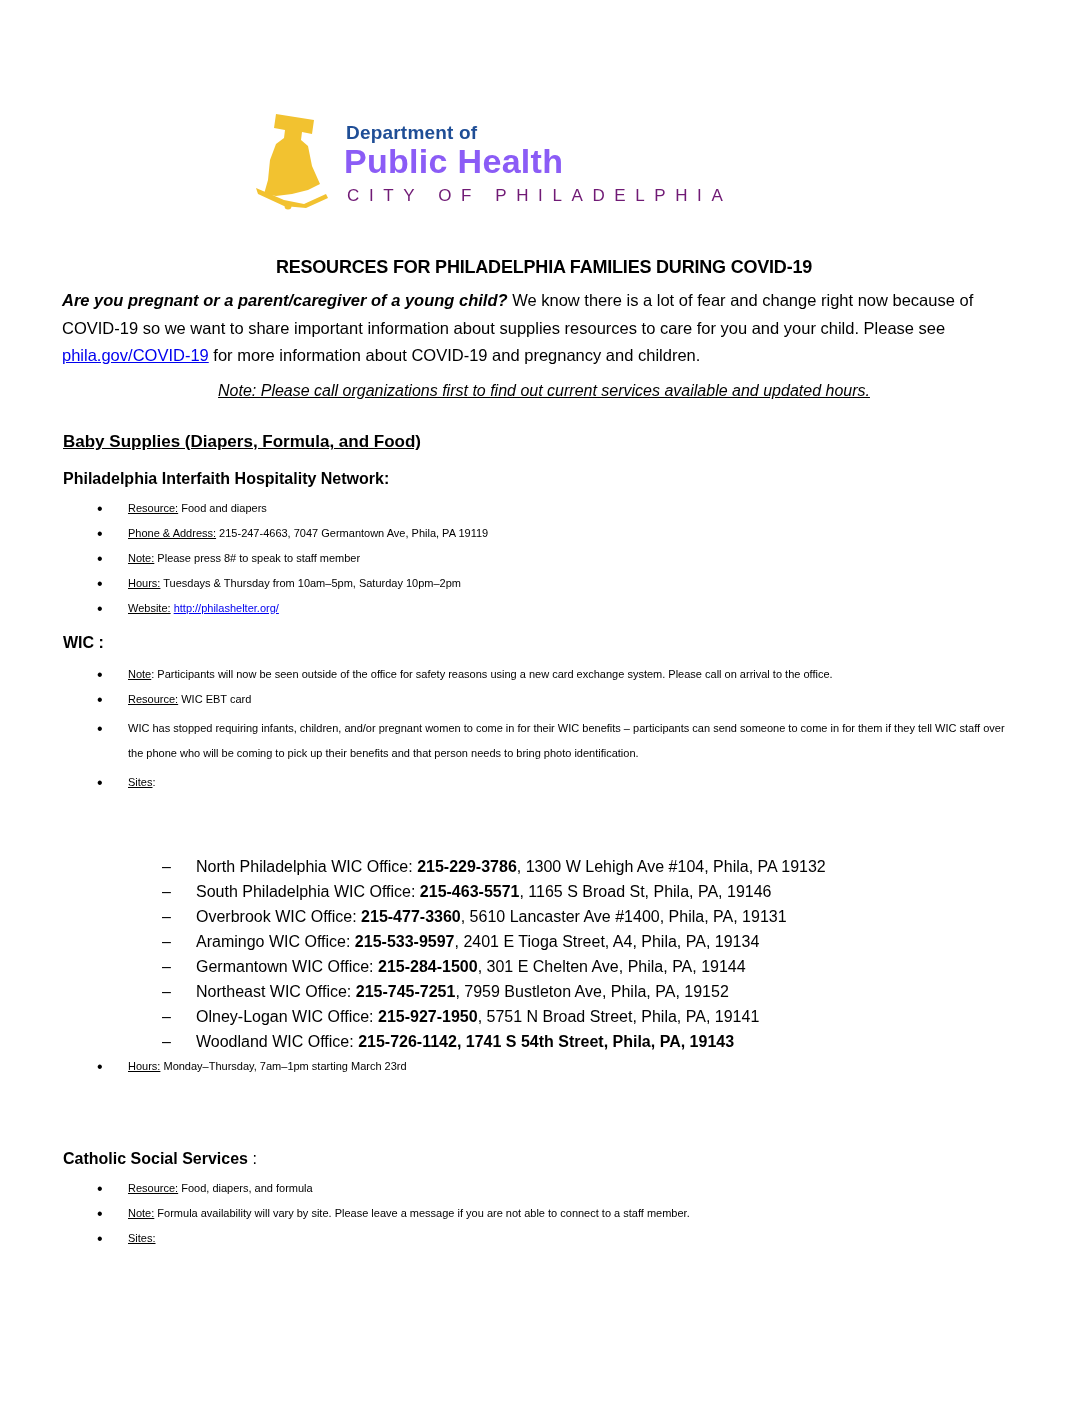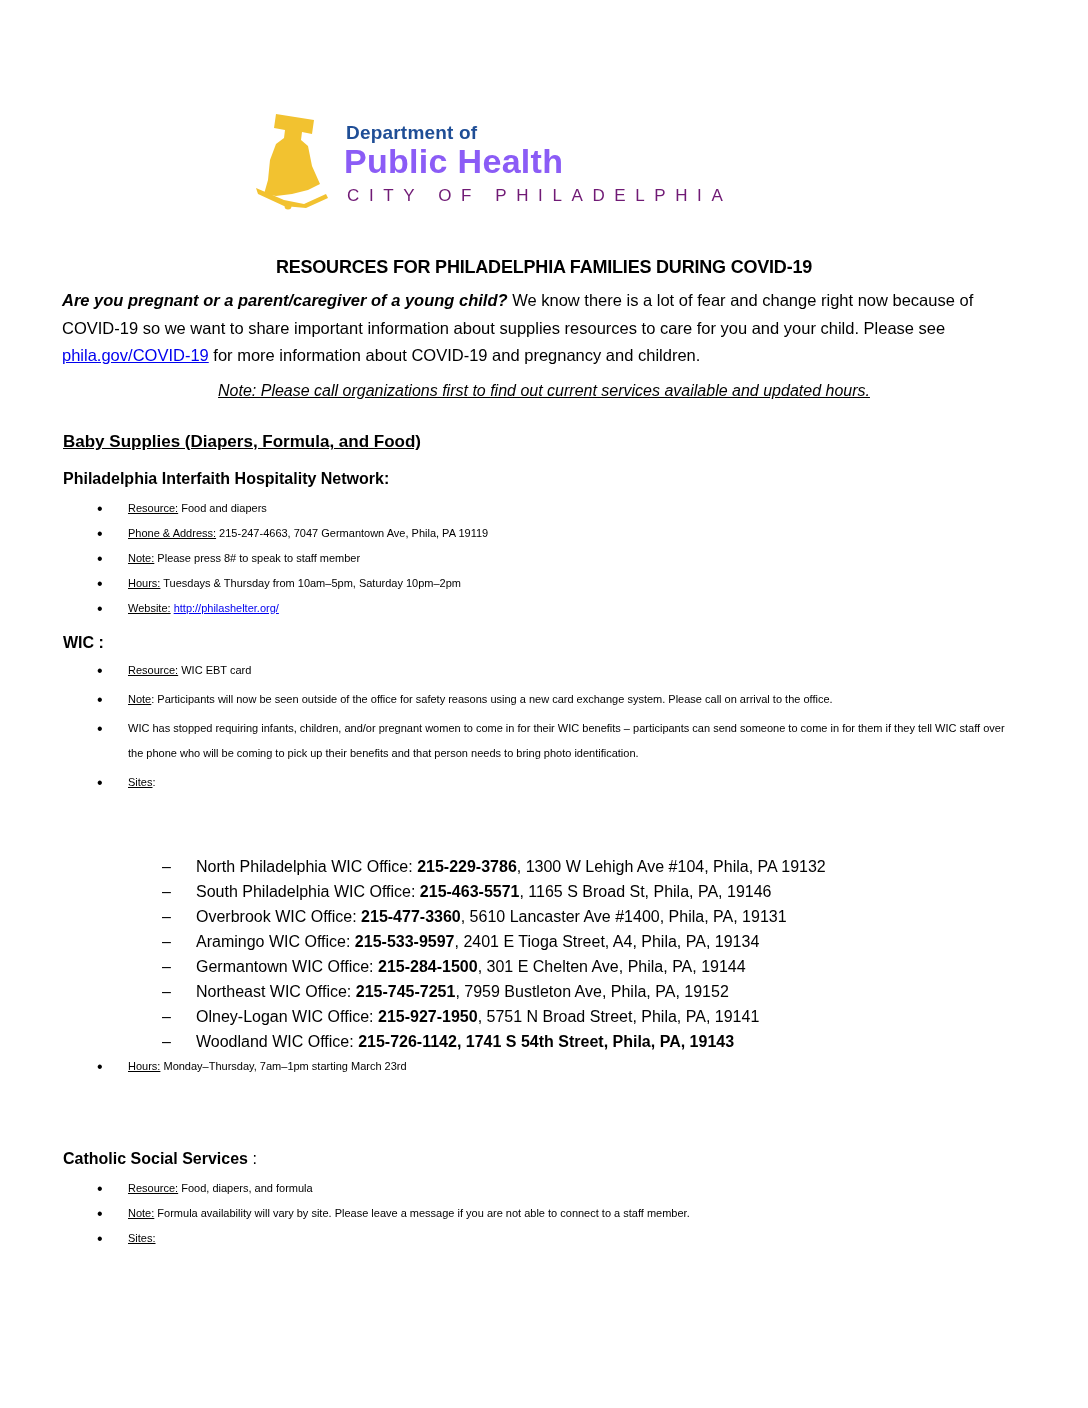--- a/index.html
+++ b/index.html
@@ -69,22 +69,22 @@
   <ul class="bullets" style="top:496px;">
     <li><span class="lbl">Resource:</span><span> Food and diapers</span></li>
     <li><span class="lbl">Phone &amp; Address:</span><span> 215-247-4663, 7047 Germantown Ave, Phila, PA 19119</span></li>
     <li><span class="lbl">Note:</span><span> Please press 8# to speak to staff member</span></li>
     <li><span class="lbl">Hours:</span><span> Tuesdays &amp; Thursday from 10am–5pm, Saturday 10pm–2pm</span></li>
     <li><span class="lbl">Website:</span> <a class="link">http://philashelter.org/</a></li>
   </ul>
 
   <div class="org" style="top:634px;"><span>WIC</span><span> :</span></div>
   <ul class="bullets" style="top:658px;">
+    <li style="margin-top:4px;"><span class="lbl">Note</span><span>: Participants will now be seen outside of the office for safety reasons using a new card exchange system. Please call on arrival to the office.</span></li>
     <li><span class="lbl">Resource:</span><span> WIC EBT card</span></li>
-    <li style="margin-top:4px;"><span class="lbl">Note</span><span>: Participants will now be seen outside of the office for safety reasons using a new card exchange system. Please call on arrival to the office.</span></li>
     <li style="margin-top:4px;"><span>WIC has stopped requiring infants, children, and/or pregnant women to come in for their WIC benefits – participants can send someone to come in for them if they tell WIC staff over the phone who will be coming to pick up their benefits and that person needs to bring photo identification.</span></li>
     <li style="margin-top:4px;"><span class="lbl">Sites</span><span>:</span></li>
   </ul>
 
   <ul class="dashes" style="position:absolute; left:4px; top:854px;">
     <li><span>North Philadelphia WIC Office: </span><span class="b">215-229-3786</span><span>, 1300 W Lehigh Ave #104, Phila, PA 19132</span></li>
     <li><span>South Philadelphia WIC Office: </span><span class="b">215-463-5571</span><span>, 1165 S Broad St, Phila, PA, 19146</span></li>
     <li><span>Overbrook WIC Office: </span><span class="b">215-477-3360</span><span>, 5610 Lancaster Ave #1400, Phila, PA, 19131</span></li>
     <li><span>Aramingo WIC Office: </span><span class="b">215-533-9597</span><span>, 2401 E Tioga Street, A4, Phila, PA, 19134</span></li>
     <li><span>Germantown WIC Office: </span><span class="b">215-284-1500</span><span>, 301 E Chelten Ave, Phila, PA, 19144</span></li>

